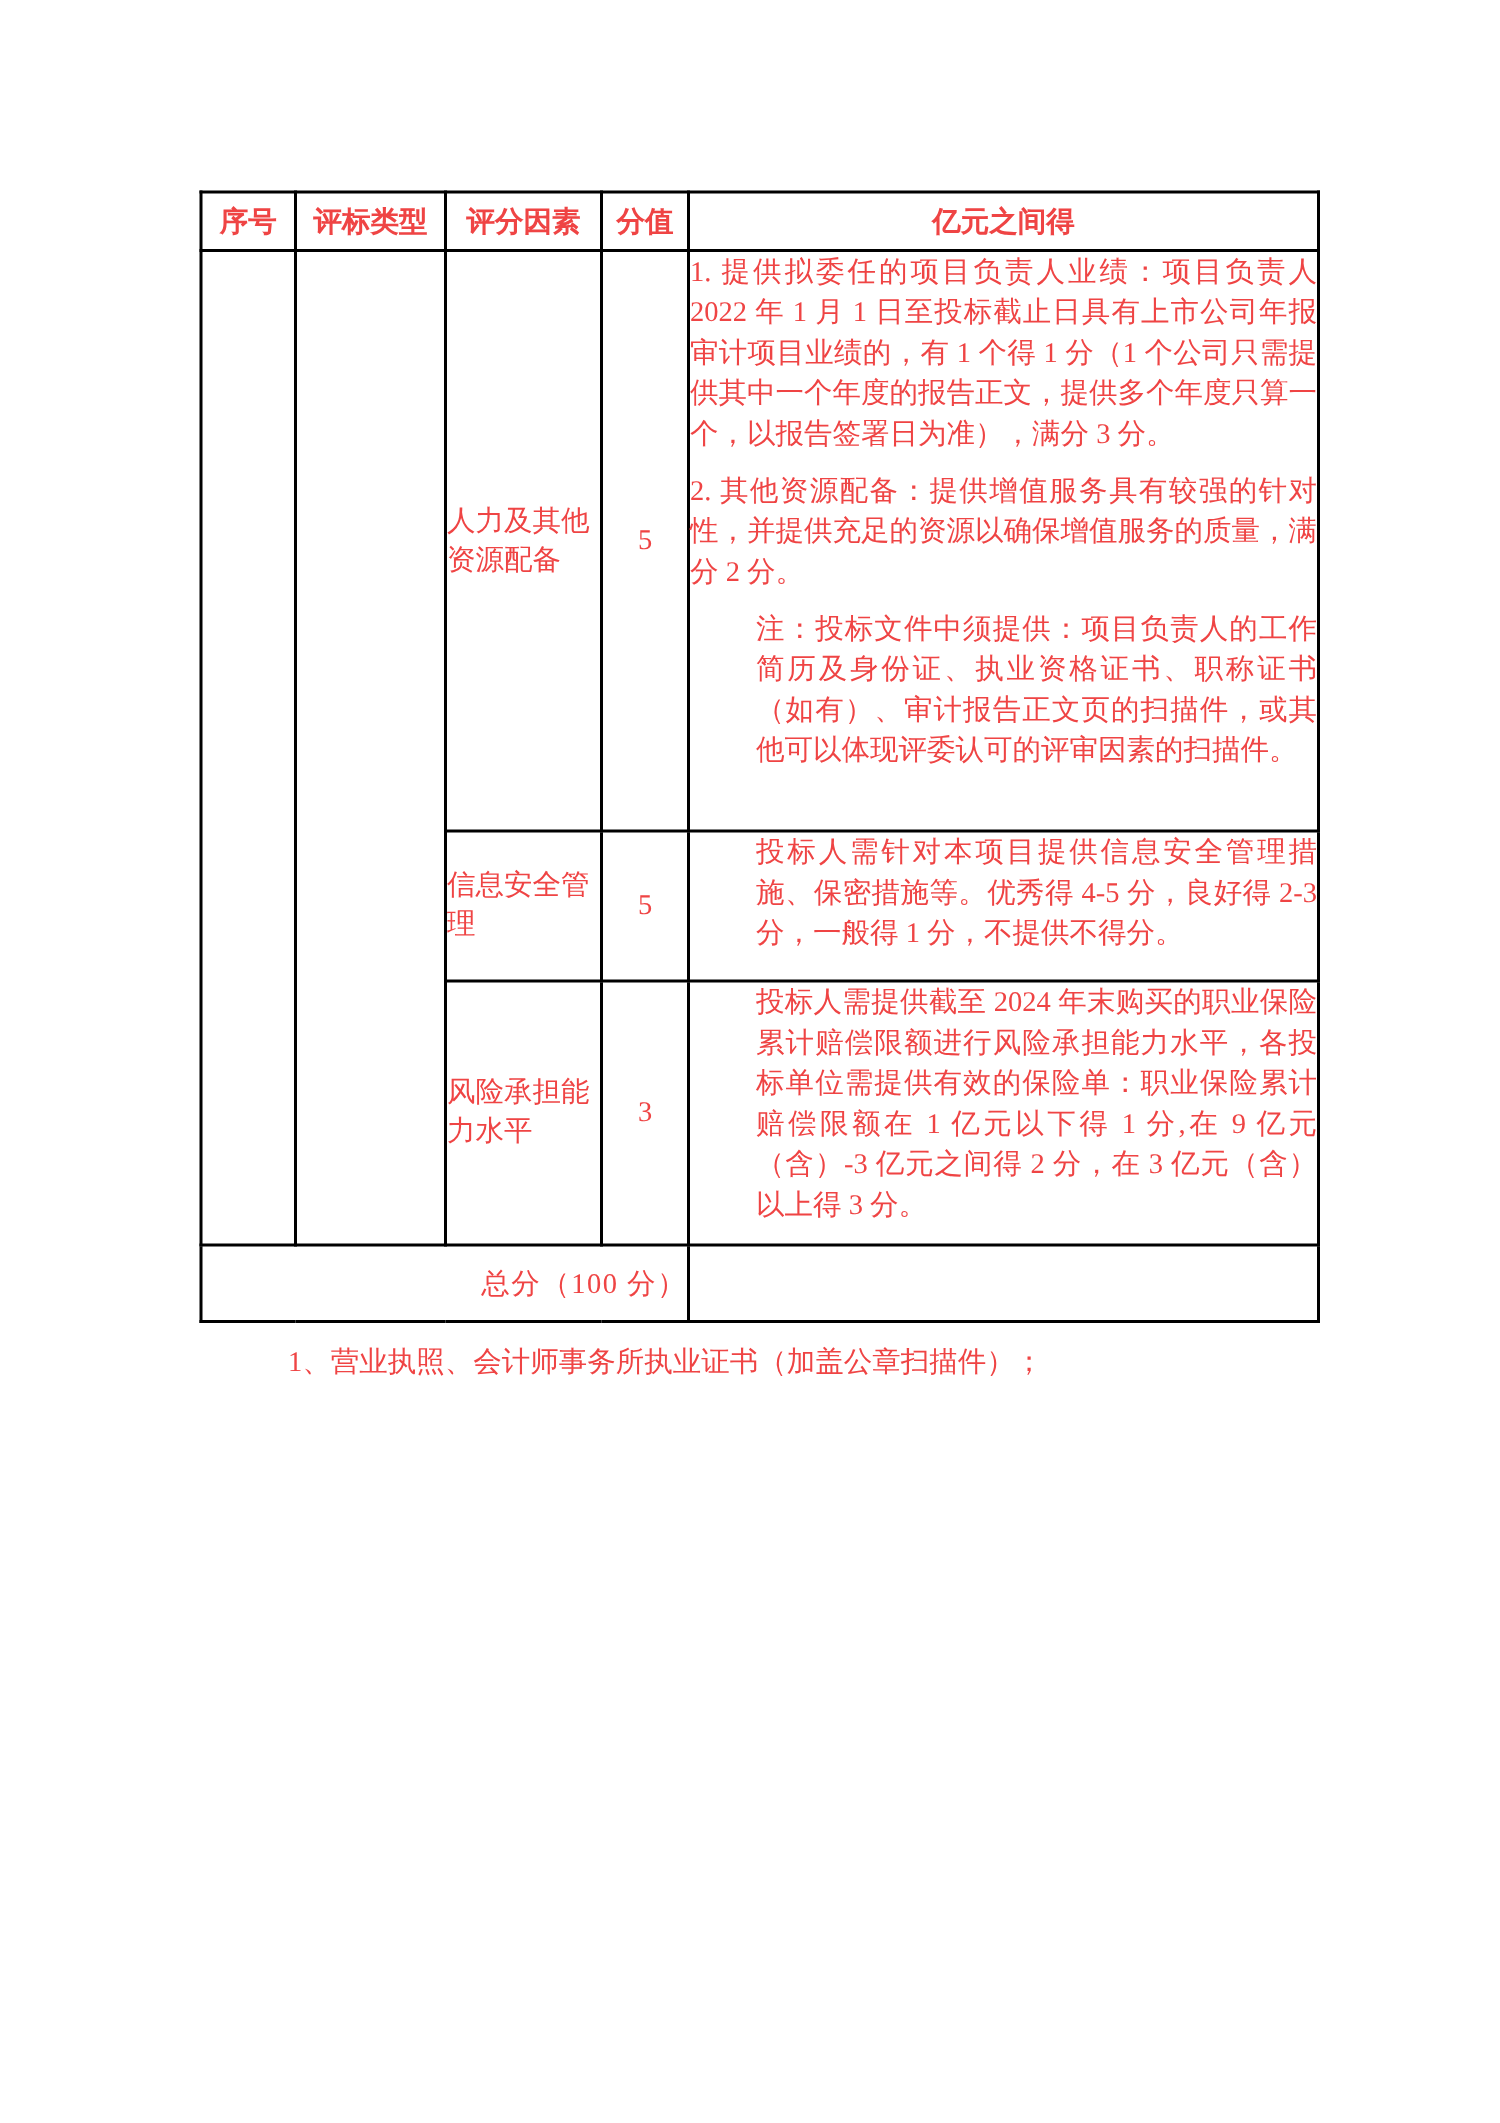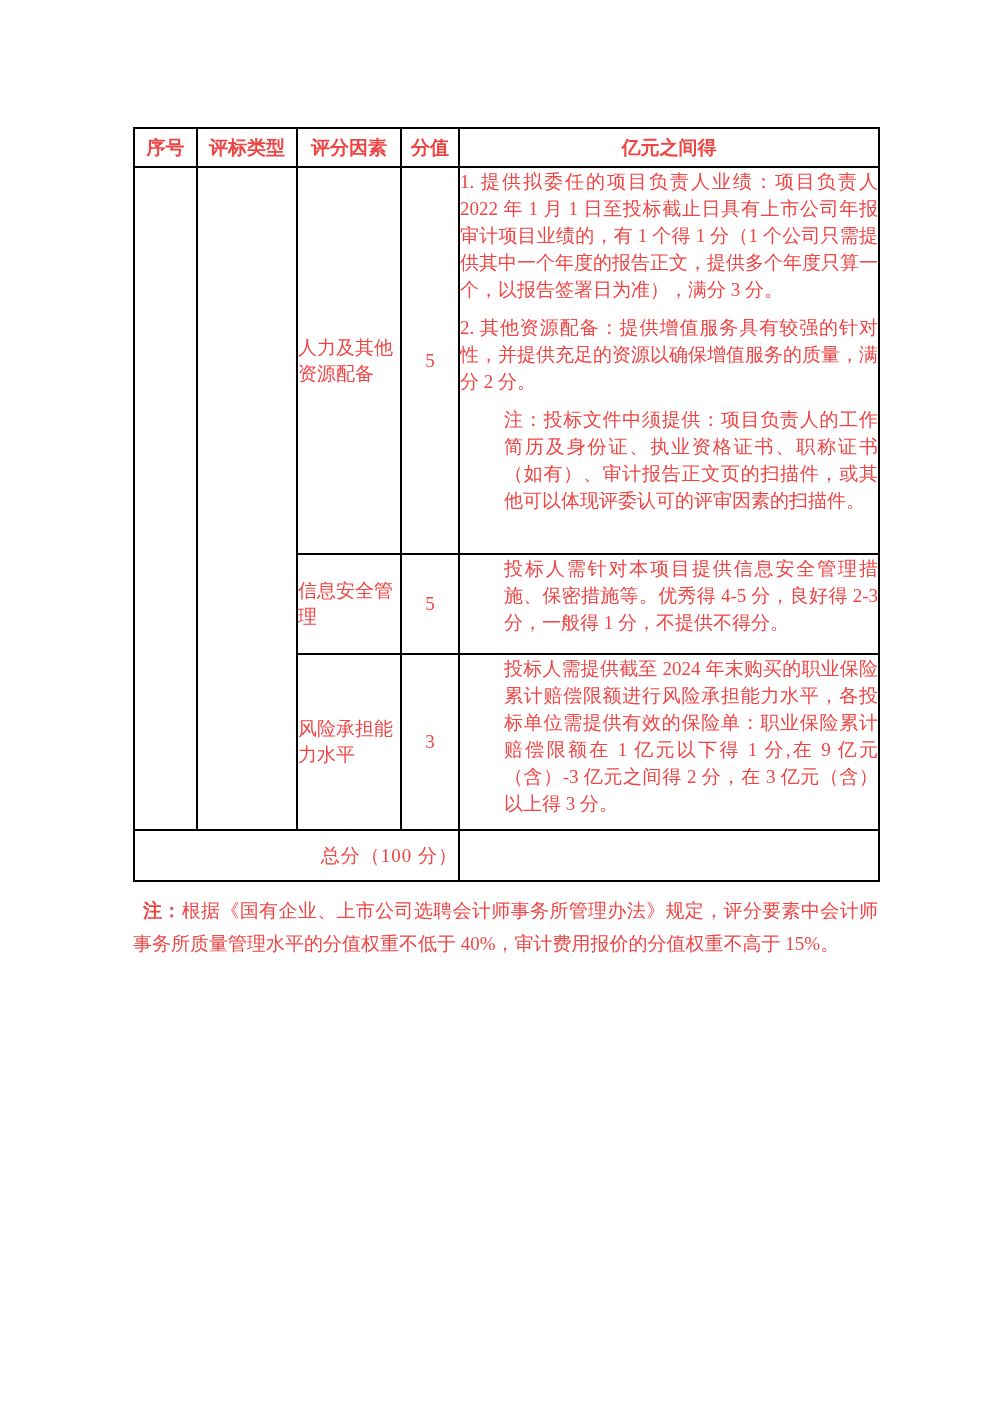--- a/index.html
+++ b/index.html
@@ -138,23 +138,21 @@
           <p>投标人需提供截至 2024 年末购买的职业保险累计赔偿限额进行风险承担能力水平，各投标单位需提供有效的保险单：职业保险累计赔偿限额在 1 亿元以下得 1 分,在 9 亿元（含）-3 亿元之间得 2 分，在 3 亿元（含）以上得 3 分。</p>
         </td>
       </tr>
       <tr class="row-total">
         <td class="cell-total" colspan="4">总分（100 分）</td>
         <td class="cell-empty"></td>
       </tr>
     </tbody>
       </table>
 
-    <p class="note">
-      <span class="note-label">注：</span><span>根据《国有企业、上市公司选聘会计师事务所管理办法》规定，评分要素中会计师事务所质量管理水平的分值权重不低于 40%，审计费用报价的分值权重不高于 15%。</span>
-    </p>
 
 
     <div class="items">
+      <p class="item">1、营业执照、会计师事务所执业证书（加盖公章扫描件）；</p>
     </div>
 
 
   </div>
 </div>
 
 </body></html>

